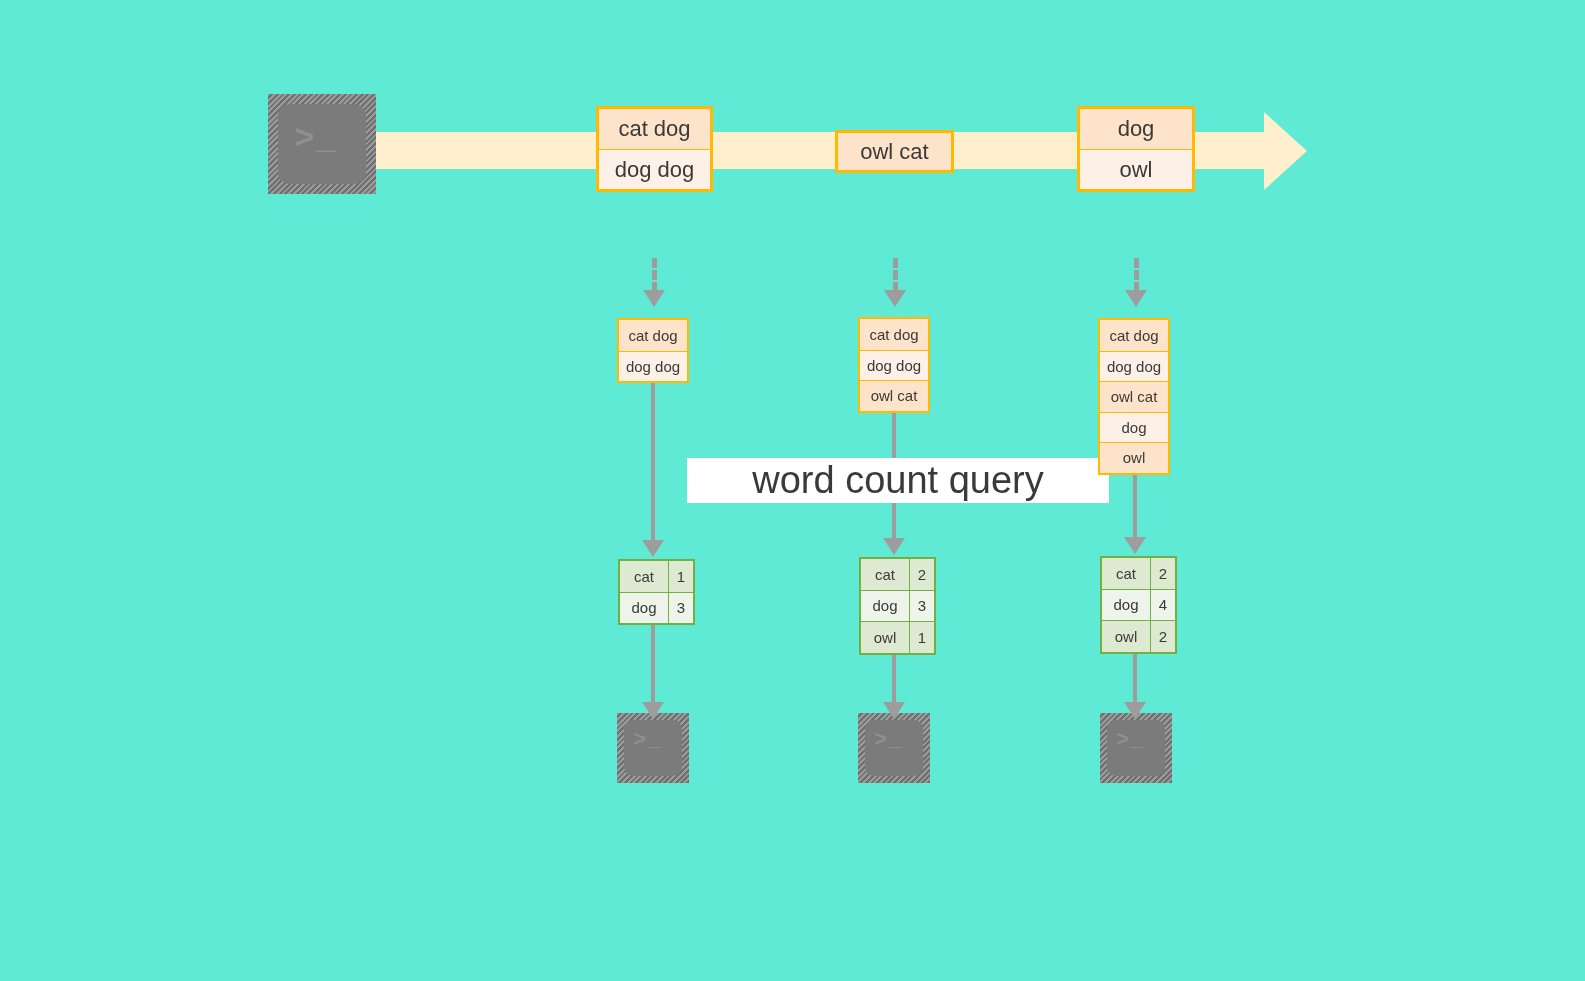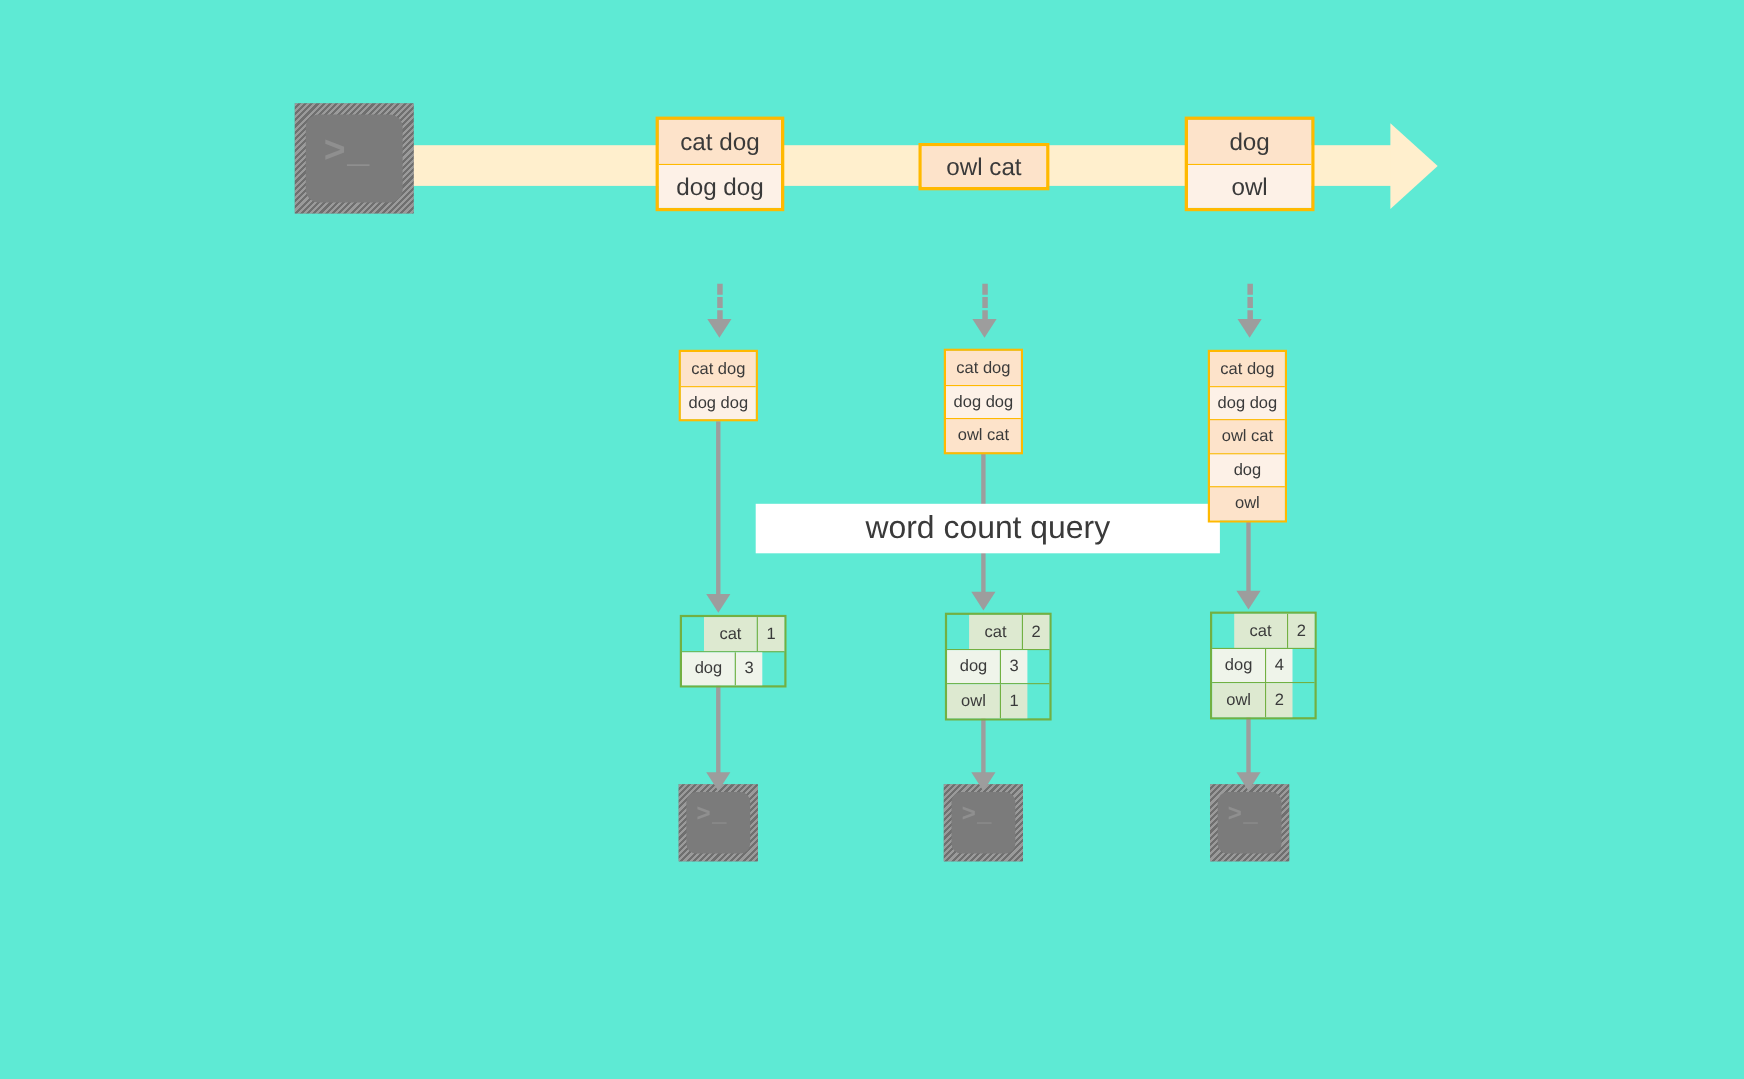--- a/index.html
+++ b/index.html
@@ -133,21 +133,21 @@
     color: #3a3a3a;
     display: flex;
     flex-direction: column;
     z-index: 3;
   }
   .result .row {
     display: flex;
     height: 30.5px;
     border-top: 1.5px solid #72B042;
   }
-  .result .row:first-child { border-top: none; padding-left: 20px; }
+  .result .row:first-child { border-top: none; }
   .result .k, .result .v {
     box-sizing: border-box;
     display: flex;
     align-items: center;
     justify-content: center;
     white-space: nowrap;
   }
   .result .k { width: 48px; }
   .result .v { width: 25px; border-left: 1.5px solid #72B042; }
   .result .row.a .k, .result .row.a .v { background: #DDE9D0; }
@@ -186,21 +186,21 @@
   }
   .query-label {
     position: absolute;
     left: 687px;
     top: 458px;
     width: 422px;
     height: 45px;
     display: flex;
     align-items: center;
     justify-content: center;
-    font-size: 29px;
+    font-size: 38px;
     color: #3a3a3a;
     z-index: 4;
     white-space: nowrap;
   }
 </style>
 </head>
 <body>
 
 <div id="stage">
 

